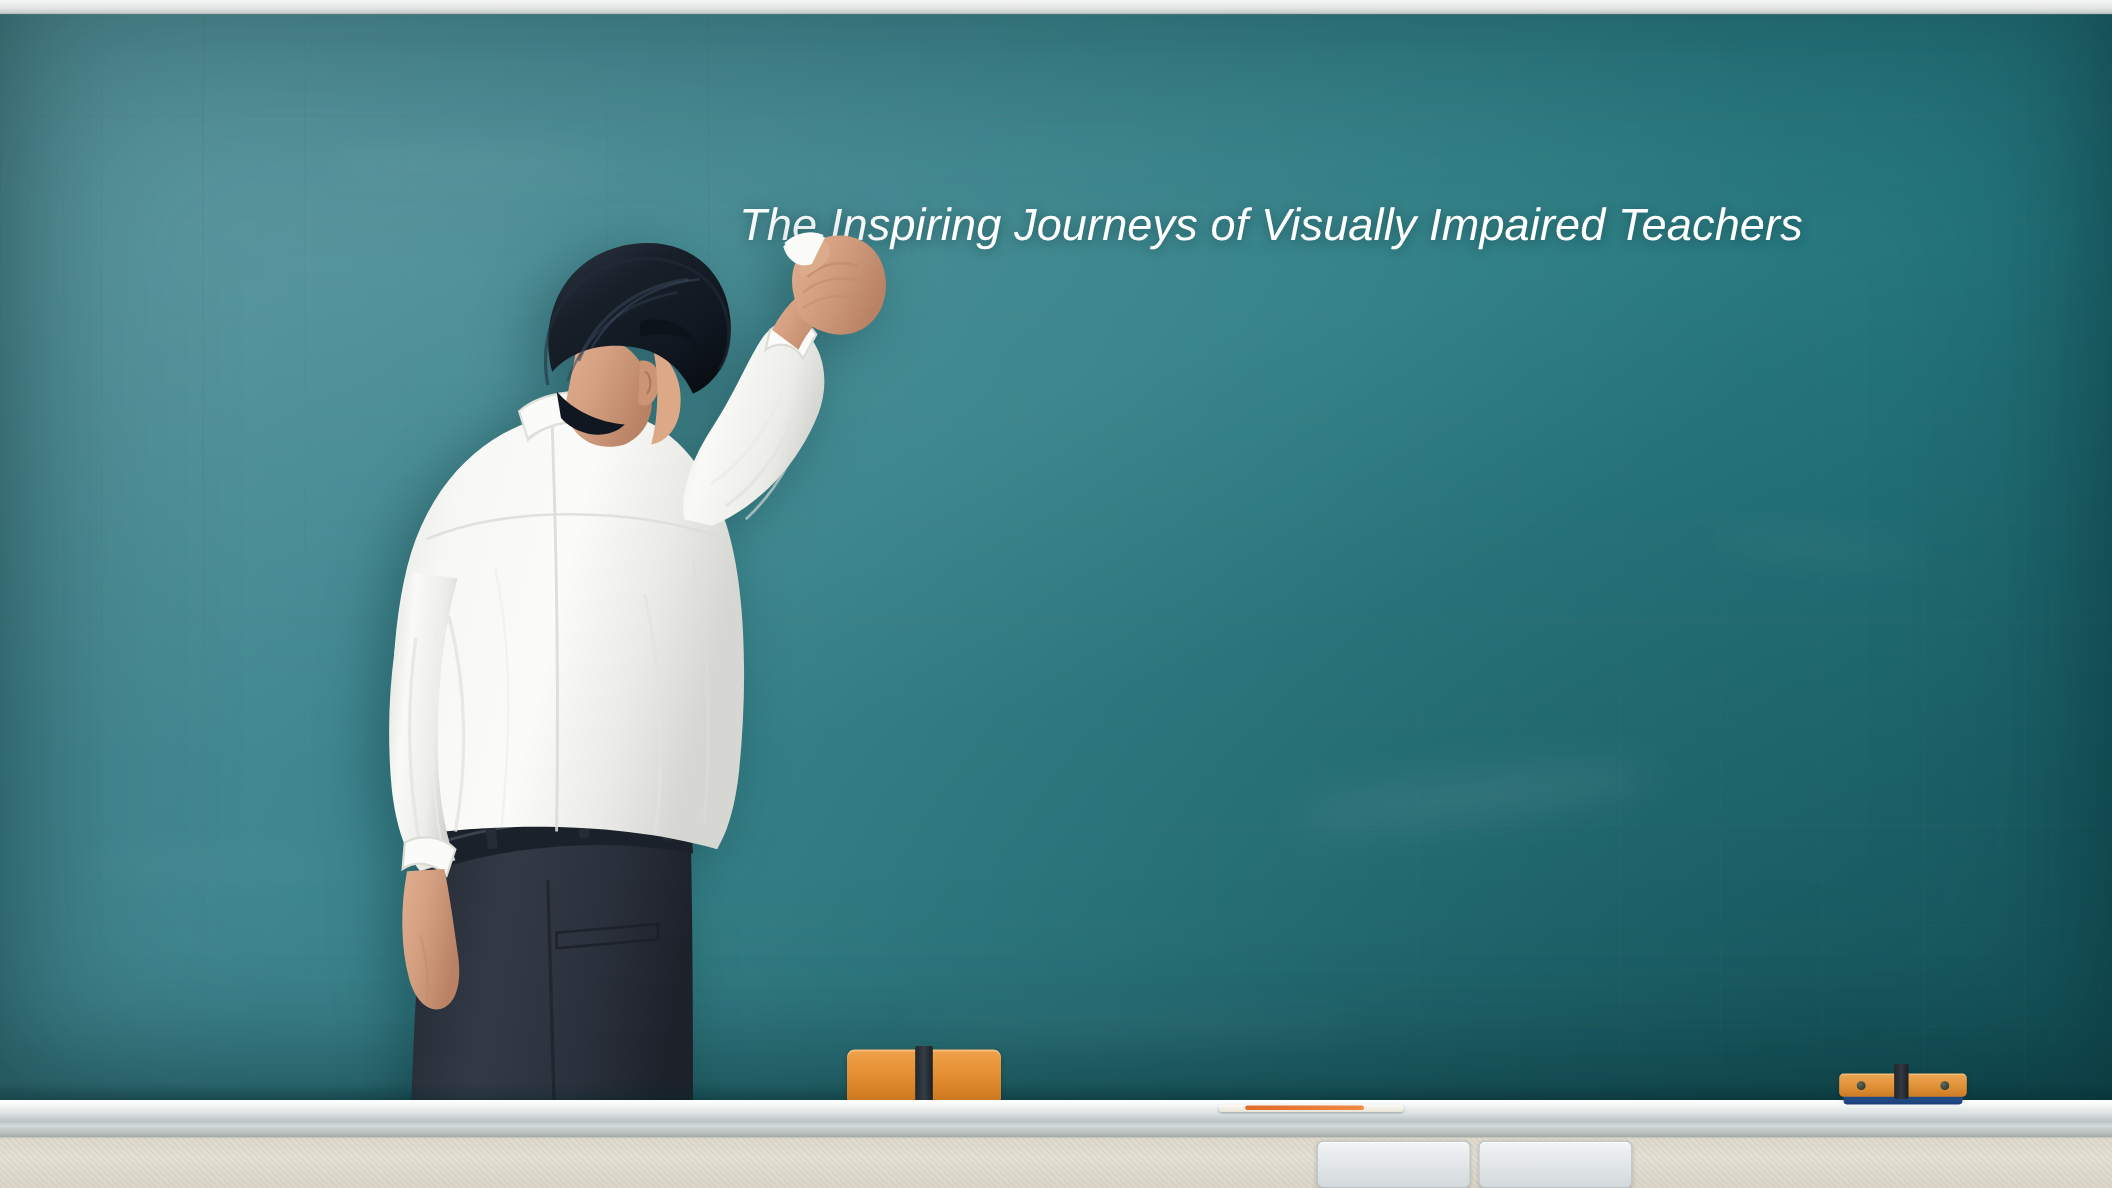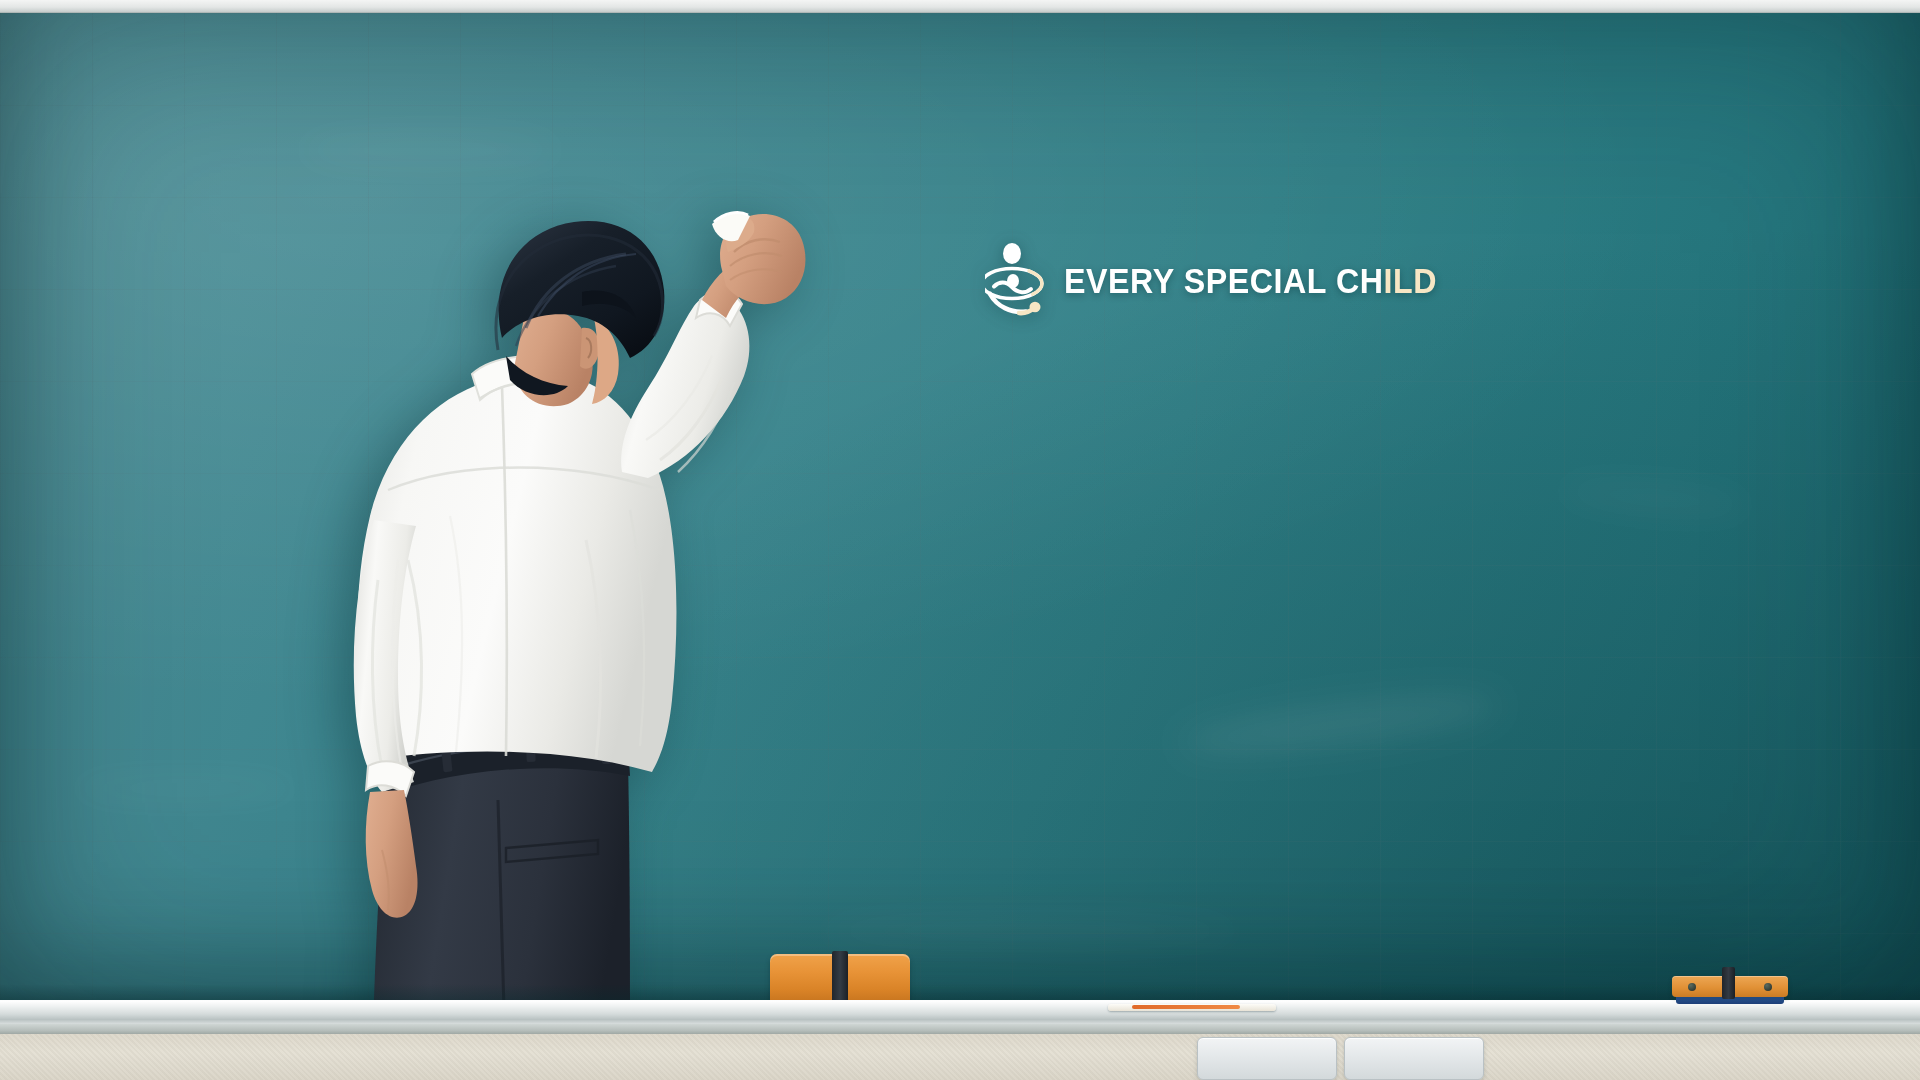--- a/index.html
+++ b/index.html
@@ -171,40 +171,22 @@
     <div class="board-grid"></div>
     <div class="board-grid-dark"></div>
     <div class="smudge s1"></div>
     <div class="smudge s2"></div>
     <div class="smudge s3"></div>
     <div class="smudge s4"></div>
     <div class="smudge s5"></div>
     <div class="board-vignette"></div>
   </div>
 
-
-  <div class="logo-lockup">
-    <svg class="logo-mark" viewBox="0 0 62 74">
-
-      <ellipse cx="27" cy="10.5" rx="9" ry="10.5" fill="#ffffff"></ellipse>
-
-      <path d="M27 25.5 C 43.5 25.5 57 32.2 57 40.5 C 57 48.8 43.5 55.5 27 55.5 C 10.5 55.5 -3 48.8 -3 40.5 C -3 32.2 10.5 25.5 27 25.5 Z" fill="none" stroke="#ffffff" stroke-width="3.4"></path>
-
-      <path d="M44 27.8 C 52.6 31.2 57 35.6 57 40.5 C 57 44.6 53.7 48.4 47.6 51.3" fill="none" stroke="#f7e6c4" stroke-width="3.4" stroke-linecap="round"></path>
-
-      <ellipse cx="28" cy="38" rx="6" ry="7" fill="#ffffff"></ellipse>
-
-      <path d="M9 43.5 C 14 38.5 21 37.8 27 44.2 C 33 50.5 41 50.5 46 46" fill="none" stroke="#ffffff" stroke-width="4" stroke-linecap="round"></path>
-
-      <path d="M5 51 C 12 63.5 26 70.5 41 68.5" fill="none" stroke="#ffffff" stroke-width="4.6" stroke-linecap="round"></path>
-      <path d="M34 70 C 40 70.5 45 68.6 48.5 65.4" fill="none" stroke="#f7e6c4" stroke-width="4.6" stroke-linecap="round"></path>
-      <ellipse cx="50" cy="64" rx="5.5" ry="5.2" fill="#f7e6c4"></ellipse>
-    </svg>
-    <div class="logo-word"><span class="lw-a">EVERY SPECIAL CH</span><span class="lw-b">ILD</span></div>
-  </div>
+  <div class="headline">The Inspiring Journeys of Visually Impaired Teachers</div>
+
 
   <div class="teacher">
     <svg width="560" height="920" viewBox="0 0 560 920">
       <defs>
         <linearGradient id="shirtG" x1="0" y1="0" x2="1" y2="0.3">
           <stop offset="0%" stop-color="#e4e4e0"></stop>
           <stop offset="22%" stop-color="#f7f7f5"></stop>
           <stop offset="55%" stop-color="#fbfbfa"></stop>
           <stop offset="80%" stop-color="#eaeae6"></stop>
           <stop offset="100%" stop-color="#d6d7d3"></stop>

